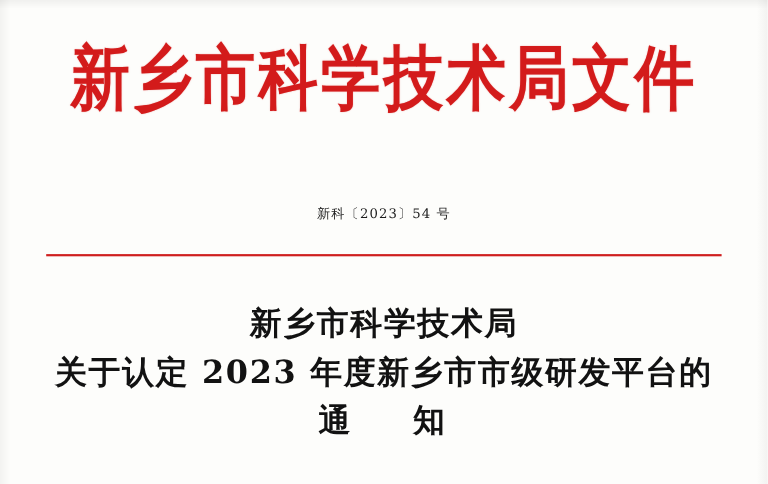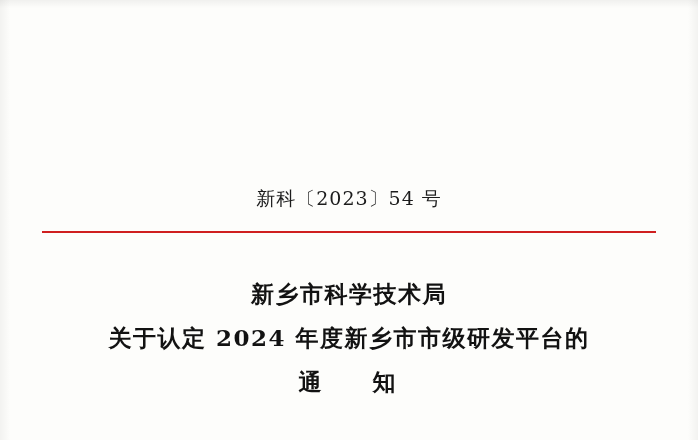--- a/index.html
+++ b/index.html
@@ -41,21 +41,21 @@
     white-space: nowrap;
   }
   
   .doc-number {
     position: absolute;
     top: 186px;
     left: 0;
     width: 698px;
     text-align: center;
     color: #1c1c1c;
-    font-size: 19px;
+    font-size: 12px;
     letter-spacing: 1px;
     font-family: "DejaVu Serif", "Liberation Serif", serif;
   }
   
   .red-rule {
     position: absolute;
     top: 231px;
     left: 42px;
     width: 614px;
     height: 2px;
@@ -66,21 +66,21 @@
     position: absolute;
     top: 272px;
     left: 0;
     width: 698px;
     text-align: center;
     color: #121212;
   }
   .title-line {
     font-family: "DejaVu Serif", "Liberation Serif", serif;
     font-weight: 700;
-    font-size: 23px;
+    font-size: 29px;
     line-height: 44px;
     letter-spacing: 1.5px;
     white-space: nowrap;
   }
   .title-line-3 {
     letter-spacing: 14px;
     padding-left: 10px;
   }
   
   .edge-shadow-left {
@@ -107,24 +107,27 @@
 </style>
 </head>
 <body>
 
 <div class="page">
 
   <div class="edge-shadow-top"></div>
   <div class="edge-shadow-left"></div>
   <div class="edge-shadow-right"></div>
 
+  <div class="doc-header">
+    <span class="doc-header-title">新乡市科学技术局文件</span>
+  </div>
 
   <div class="doc-number">新科〔2023〕54 号</div>
 
   <div class="red-rule"></div>
 
   <div class="title-block">
     <div class="title-line">新乡市科学技术局</div>
-    <div class="title-line">关于认定 2024 年度新乡市市级研发平台的</div>
+    <div class="title-line">关于认定 2023 年度新乡市市级研发平台的</div>
     <div class="title-line title-line-3">通　知</div>
   </div>
 
 </div>
 
 </body></html>

